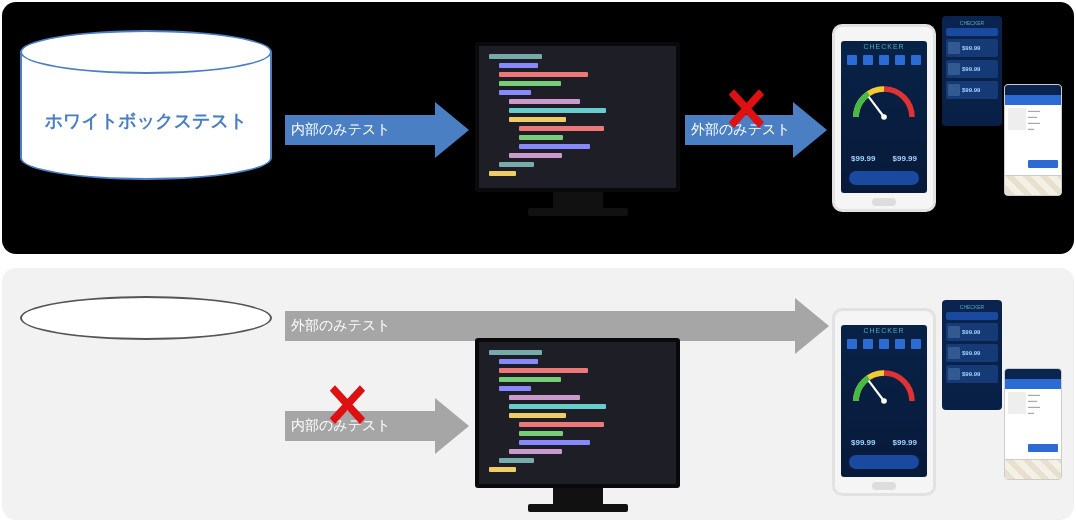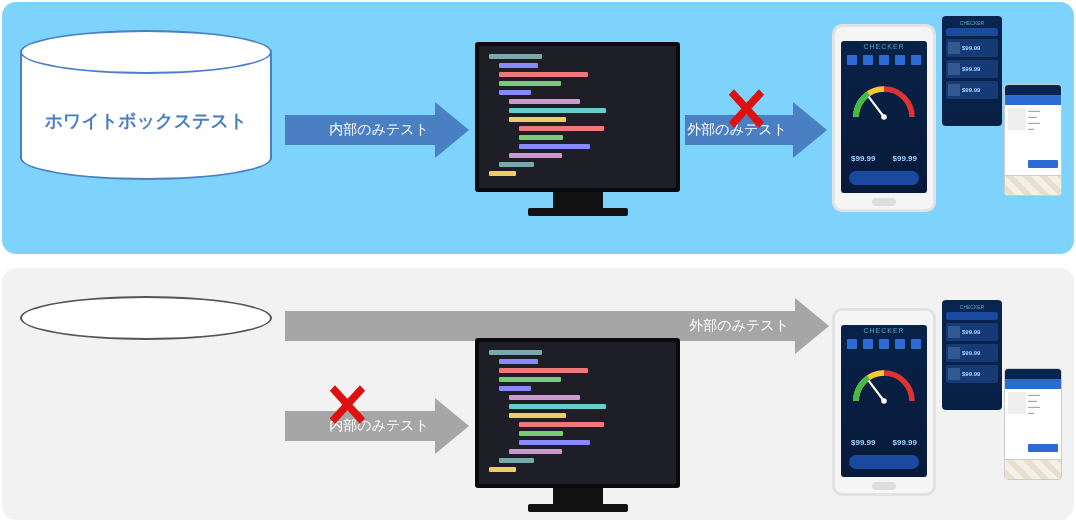--- a/index.html
+++ b/index.html
@@ -11,21 +11,21 @@
     font-family: "Meiryo", "Hiragino Sans", sans-serif;
     background: #fff;
   }
   .panel {
     position: relative;
     width: 1072px;
     height: 252px;
     margin: 2px;
     border-radius: 14px;
   }
-  .panel-top { background: #7dd3fc; }
+  .panel-top { background: #000000; }
   .panel-bottom { background: #f2f2f2; margin-top: 14px; }
 
   
   .cyl {
     position: absolute;
     left: 18px;
     top: 28px;
     width: 252px;
   }
   .cyl-body {
@@ -62,21 +62,21 @@
   
   .arrow {
     position: absolute;
     display: flex;
     align-items: center;
   }
   .arrow .bar {
     height: 30px;
     display: flex;
     align-items: center;
-    justify-content: flex-end;
+    justify-content: flex-start;
     color: #fff;
     font-size: 14px;
     white-space: nowrap;
     padding: 0 6px;
   }
   .arrow .head {
     width: 0; height: 0;
     border-top: 28px solid transparent;
     border-bottom: 28px solid transparent;
   }

